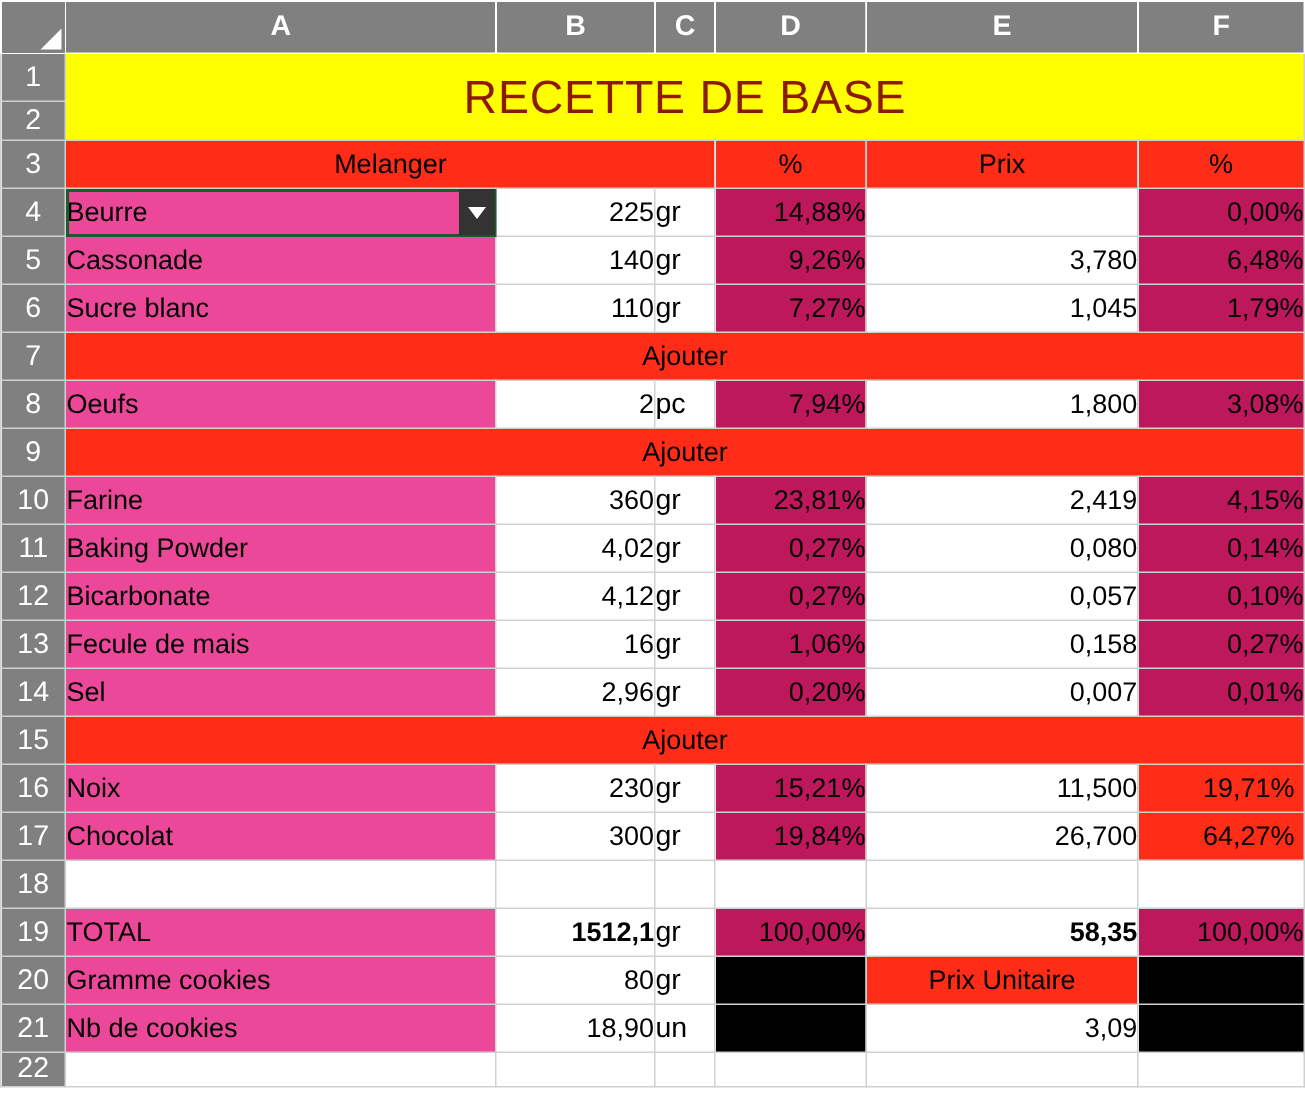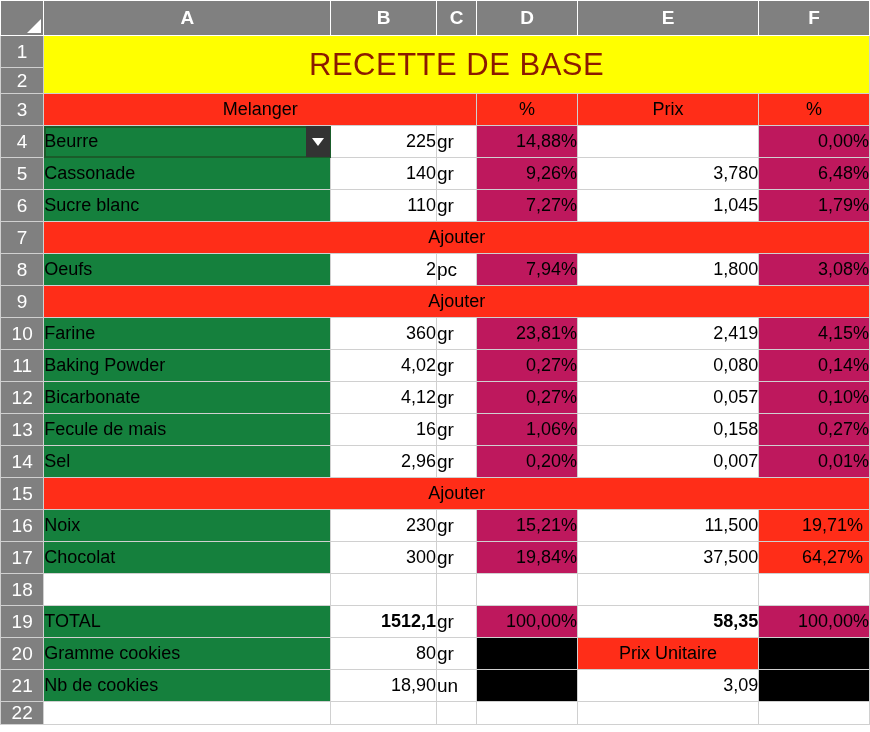--- a/index.html
+++ b/index.html
@@ -64,21 +64,21 @@
     text-align: center;
     font-size: 19px;
     font-weight: bold;
     border: 1px solid #ffffff;
   }
   tr.r {
     height: 32px;
   }
   
   .blue {
-    background: #15803d;
+    background: #ec4899;
     color: #000000;
     font-weight: bold;
     font-size: 18px;
     padding-left: 4px;
     text-align: left;
   }
   .white {
     background: #ffffff;
     color: #000000;
     font-size: 18px;
@@ -313,21 +313,21 @@
     <td class="white">11,500</td>
     <td class="red" style="text-align:right;padding-right:6px;">19,71%</td>
   </tr>
 
   <tr class="r">
     <td class="rowhead">17</td>
     <td class="blue">Chocolat</td>
     <td class="white">300</td>
     <td class="whitecenter">gr</td>
     <td class="gray">19,84%</td>
-    <td class="white">37,500</td>
+    <td class="white">26,700</td>
     <td class="red" style="text-align:right;padding-right:6px;">64,27%</td>
   </tr>
 
   <tr class="r">
     <td class="rowhead">18</td>
     <td class="empty"></td>
     <td class="empty"></td>
     <td class="empty"></td>
     <td class="empty"></td>
     <td class="empty"></td>

